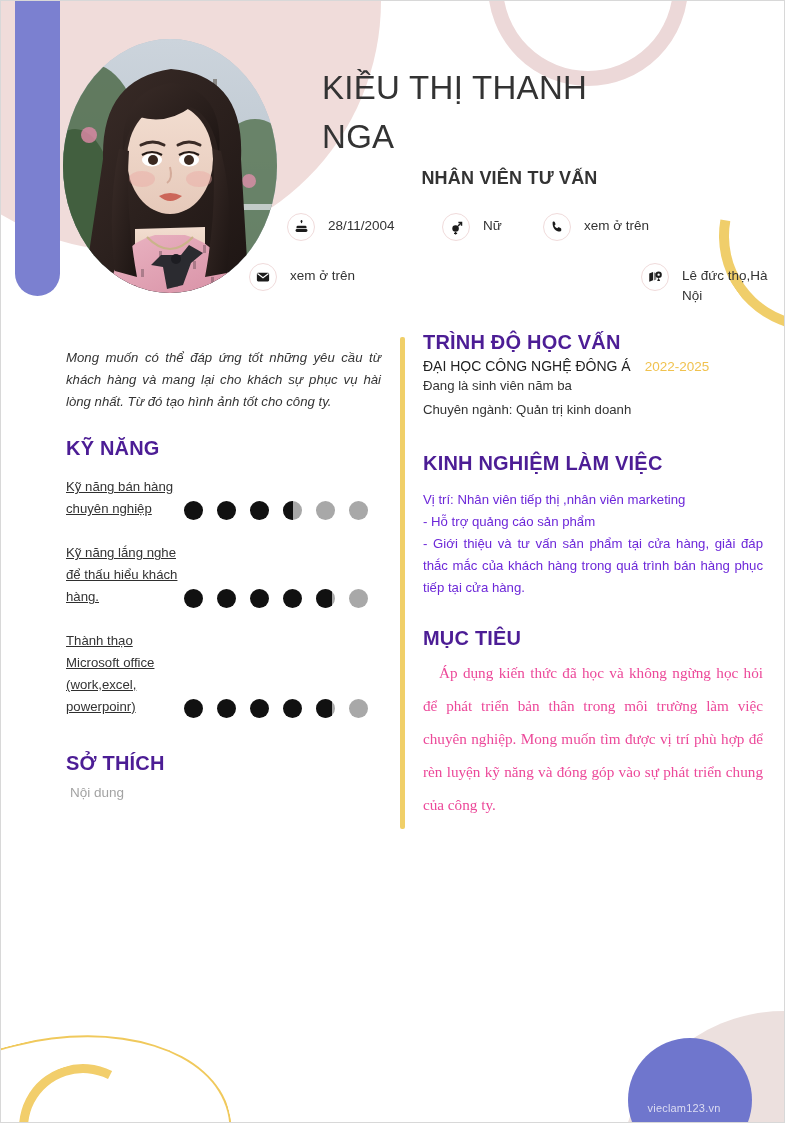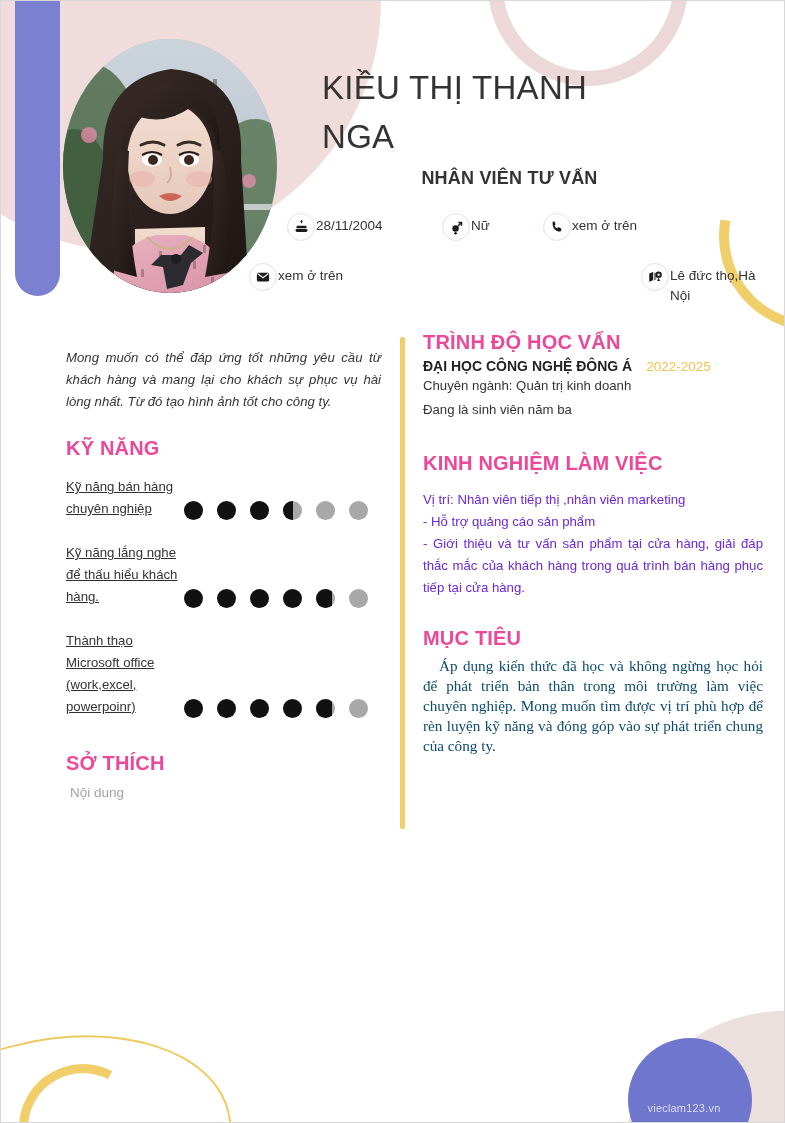--- a/index.html
+++ b/index.html
@@ -109,21 +109,21 @@
   }
   .role{
     position:absolute;left:321px;top:167px;width:375px;
     text-align:center;
     font-size:18px;font-weight:bold;color:#333;letter-spacing:.2px;
   }
 
   
   .contacts{position:absolute;left:248px;top:212px;width:520px;}
   .crow{position:relative;height:40px;}
-  .citem{position:absolute;display:flex;align-items:flex-start;gap:1px;}
+  .citem{position:absolute;display:flex;align-items:flex-start;gap:13px;}
   .cicon{
     width:26px;height:26px;min-width:26px;border-radius:50%;
     border:1.6px solid #f0dbdb;background:#fff;
     display:flex;align-items:center;justify-content:center;
   }
   .cicon svg{display:block;}
   .ctext{font-size:13.5px;line-height:20px;color:#333;padding-top:3px;}
 
   
   .divider{
@@ -132,21 +132,21 @@
   }
 
   .left{position:absolute;left:65px;top:333px;width:315px;}
   .right{position:absolute;left:422px;top:330px;width:340px;}
 
   .summary{
     font-size:13.2px;line-height:22px;text-align:justify;color:#333;font-style:italic;
   }
 
   h2.sec{
-    font-size:20px;font-weight:bold;color:#ec4899;
+    font-size:20px;font-weight:bold;color:#4c1d95;
     margin:24px 0 16px 0;letter-spacing:.2px;
   }
   .right h2.sec{margin:0 0 4px 0;}
   .right h2.sec.gap{margin-top:30px;margin-bottom:14px;}
 
   
   .skill{display:flex;align-items:flex-end;margin-bottom:22px;text-decoration:underline;}
   .skill-label{
     width:118px;min-width:118px;font-size:13.2px;line-height:22px;color:#333;
   }
@@ -168,28 +168,28 @@
     width:85%;height:100%;background:#111;
   }
   .dot:last-child{margin-right:0;}
 
   .hobby-placeholder{
     font-size:13.5px;color:#a3a3a3;margin-top:6px;padding-left:4px;
   }
 
   
   .school-line{display:flex;align-items:baseline;gap:14px;margin-top:2px;}
-  .school{font-size:14px;font-weight:bold;color:#222;}
+  .school{font-size:14px;font-weight:normal;color:#222;}
   .years{font-size:13.5px;color:#f0c24f;font-weight:400;}
   .rtext{font-size:13.2px;line-height:24px;color:#333;margin:0;}
   .exp p{font-size:13.2px;line-height:22px;color:#6d28d9;margin:0;text-align:justify;}
   .exp p.just{text-align:justify;}
   .goal{
     font-family:"Liberation Serif",serif;
-    font-size:15.2px;line-height:20px;color:#0c4a6e;
+    font-size:15.2px;line-height:33px;color:#ec4899;
     text-align:justify;text-indent:16px;margin:4px 0 0 0;
   }
 </style>
 </head>
 <body>
 
 <div class="page">
 
   <div class="deco blob-pink"></div>
   <div class="deco bar-purple"></div>
@@ -396,22 +396,22 @@
 
   </div>
 
   <div class="right">
 
     <h2 class="sec">TRÌNH ĐỘ HỌC VẤN</h2>
     <div class="school-line">
       <span class="school">ĐẠI HỌC CÔNG NGHỆ ĐÔNG Á</span>
       <span class="years">2022-2025</span>
     </div>
+    <p class="rtext">Đang là sinh viên năm ba</p>
     <p class="rtext">Chuyên ngành: Quản trị kinh doanh</p>
-    <p class="rtext">Đang là sinh viên năm ba</p>
 
     <h2 class="sec gap">KINH NGHIỆM LÀM VIỆC</h2>
     <div class="exp">
       <p>Vị trí: Nhân viên tiếp thị ,nhân viên marketing</p>
       <p>- Hỗ trợ quảng cáo sản phẩm</p>
       <p class="just">- Giới thiệu và tư vấn sản phẩm tại cửa hàng, giải đáp thắc mắc của khách hàng trong quá trình bán hàng phục tiếp tại cửa hàng.</p>
     </div>
 
     <h2 class="sec gap" style="margin-top:28px;margin-bottom:6px;">MỤC TIÊU</h2>
     <p class="goal">Áp dụng kiến thức đã học và không ngừng học hỏi để phát triển bản thân trong môi trường làm việc chuyên nghiệp. Mong muốn tìm được vị trí phù hợp để rèn luyện kỹ năng và đóng góp vào sự phát triển chung của công ty.</p>

